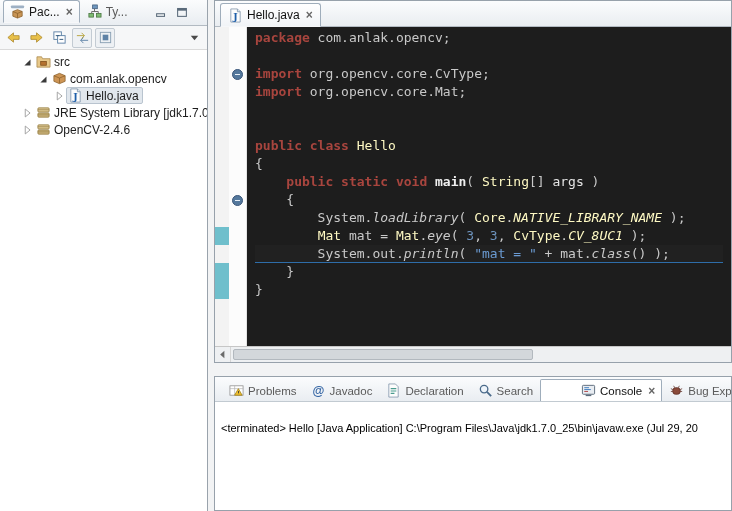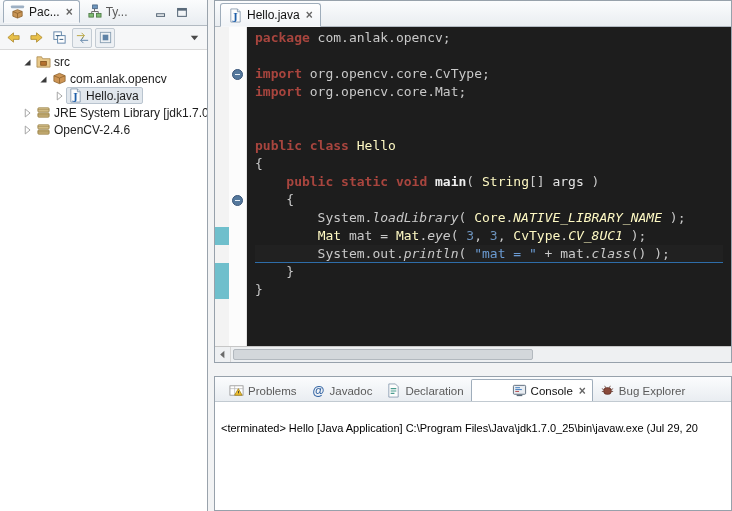--- a/index.html
+++ b/index.html
@@ -354,20 +354,29 @@
         </div>
         <div class="ctab">
           <span class="icn">
             <svg viewBox="0 0 16 16">
               <path d="M3 1h7l3 3v11H3z" fill="#fcfcfc" stroke="#7a8fa6" stroke-width="0.8"></path>
               <path d="M5 6h6M5 8.5h6M5 11h4" stroke="#4a9b8e" stroke-width="1.2"></path>
             </svg>
           </span>
           <span class="tab-label">Declaration</span>
         </div>
+        <div class="ctab">
+          <span class="icn">
+            <svg viewBox="0 0 16 16">
+              <circle cx="6.5" cy="6.5" r="4" fill="#eef4fa" stroke="#4a6a8a" stroke-width="1.4"></circle>
+              <path d="M9.5 9.5l4.5 4.5" stroke="#4a6a8a" stroke-width="2"></path>
+            </svg>
+          </span>
+          <span class="tab-label">Search</span>
+        </div>
         <div class="ctab active">
           <span class="icn">
             <svg viewBox="0 0 16 16">
               <rect x="1.5" y="2.5" width="13" height="9.5" rx="1" fill="#e9edf2" stroke="#5a6a7a" stroke-width="1"></rect>
               <path d="M3.5 5h5M3.5 7h7" stroke="#3a7abd" stroke-width="1"></path>
               <path d="M3.5 9h4" stroke="#b04040" stroke-width="1"></path>
               <rect x="5" y="12.5" width="6" height="1.5" fill="#5a6a7a"></rect>
             </svg>
           </span>
           <span class="tab-label">Console</span>

